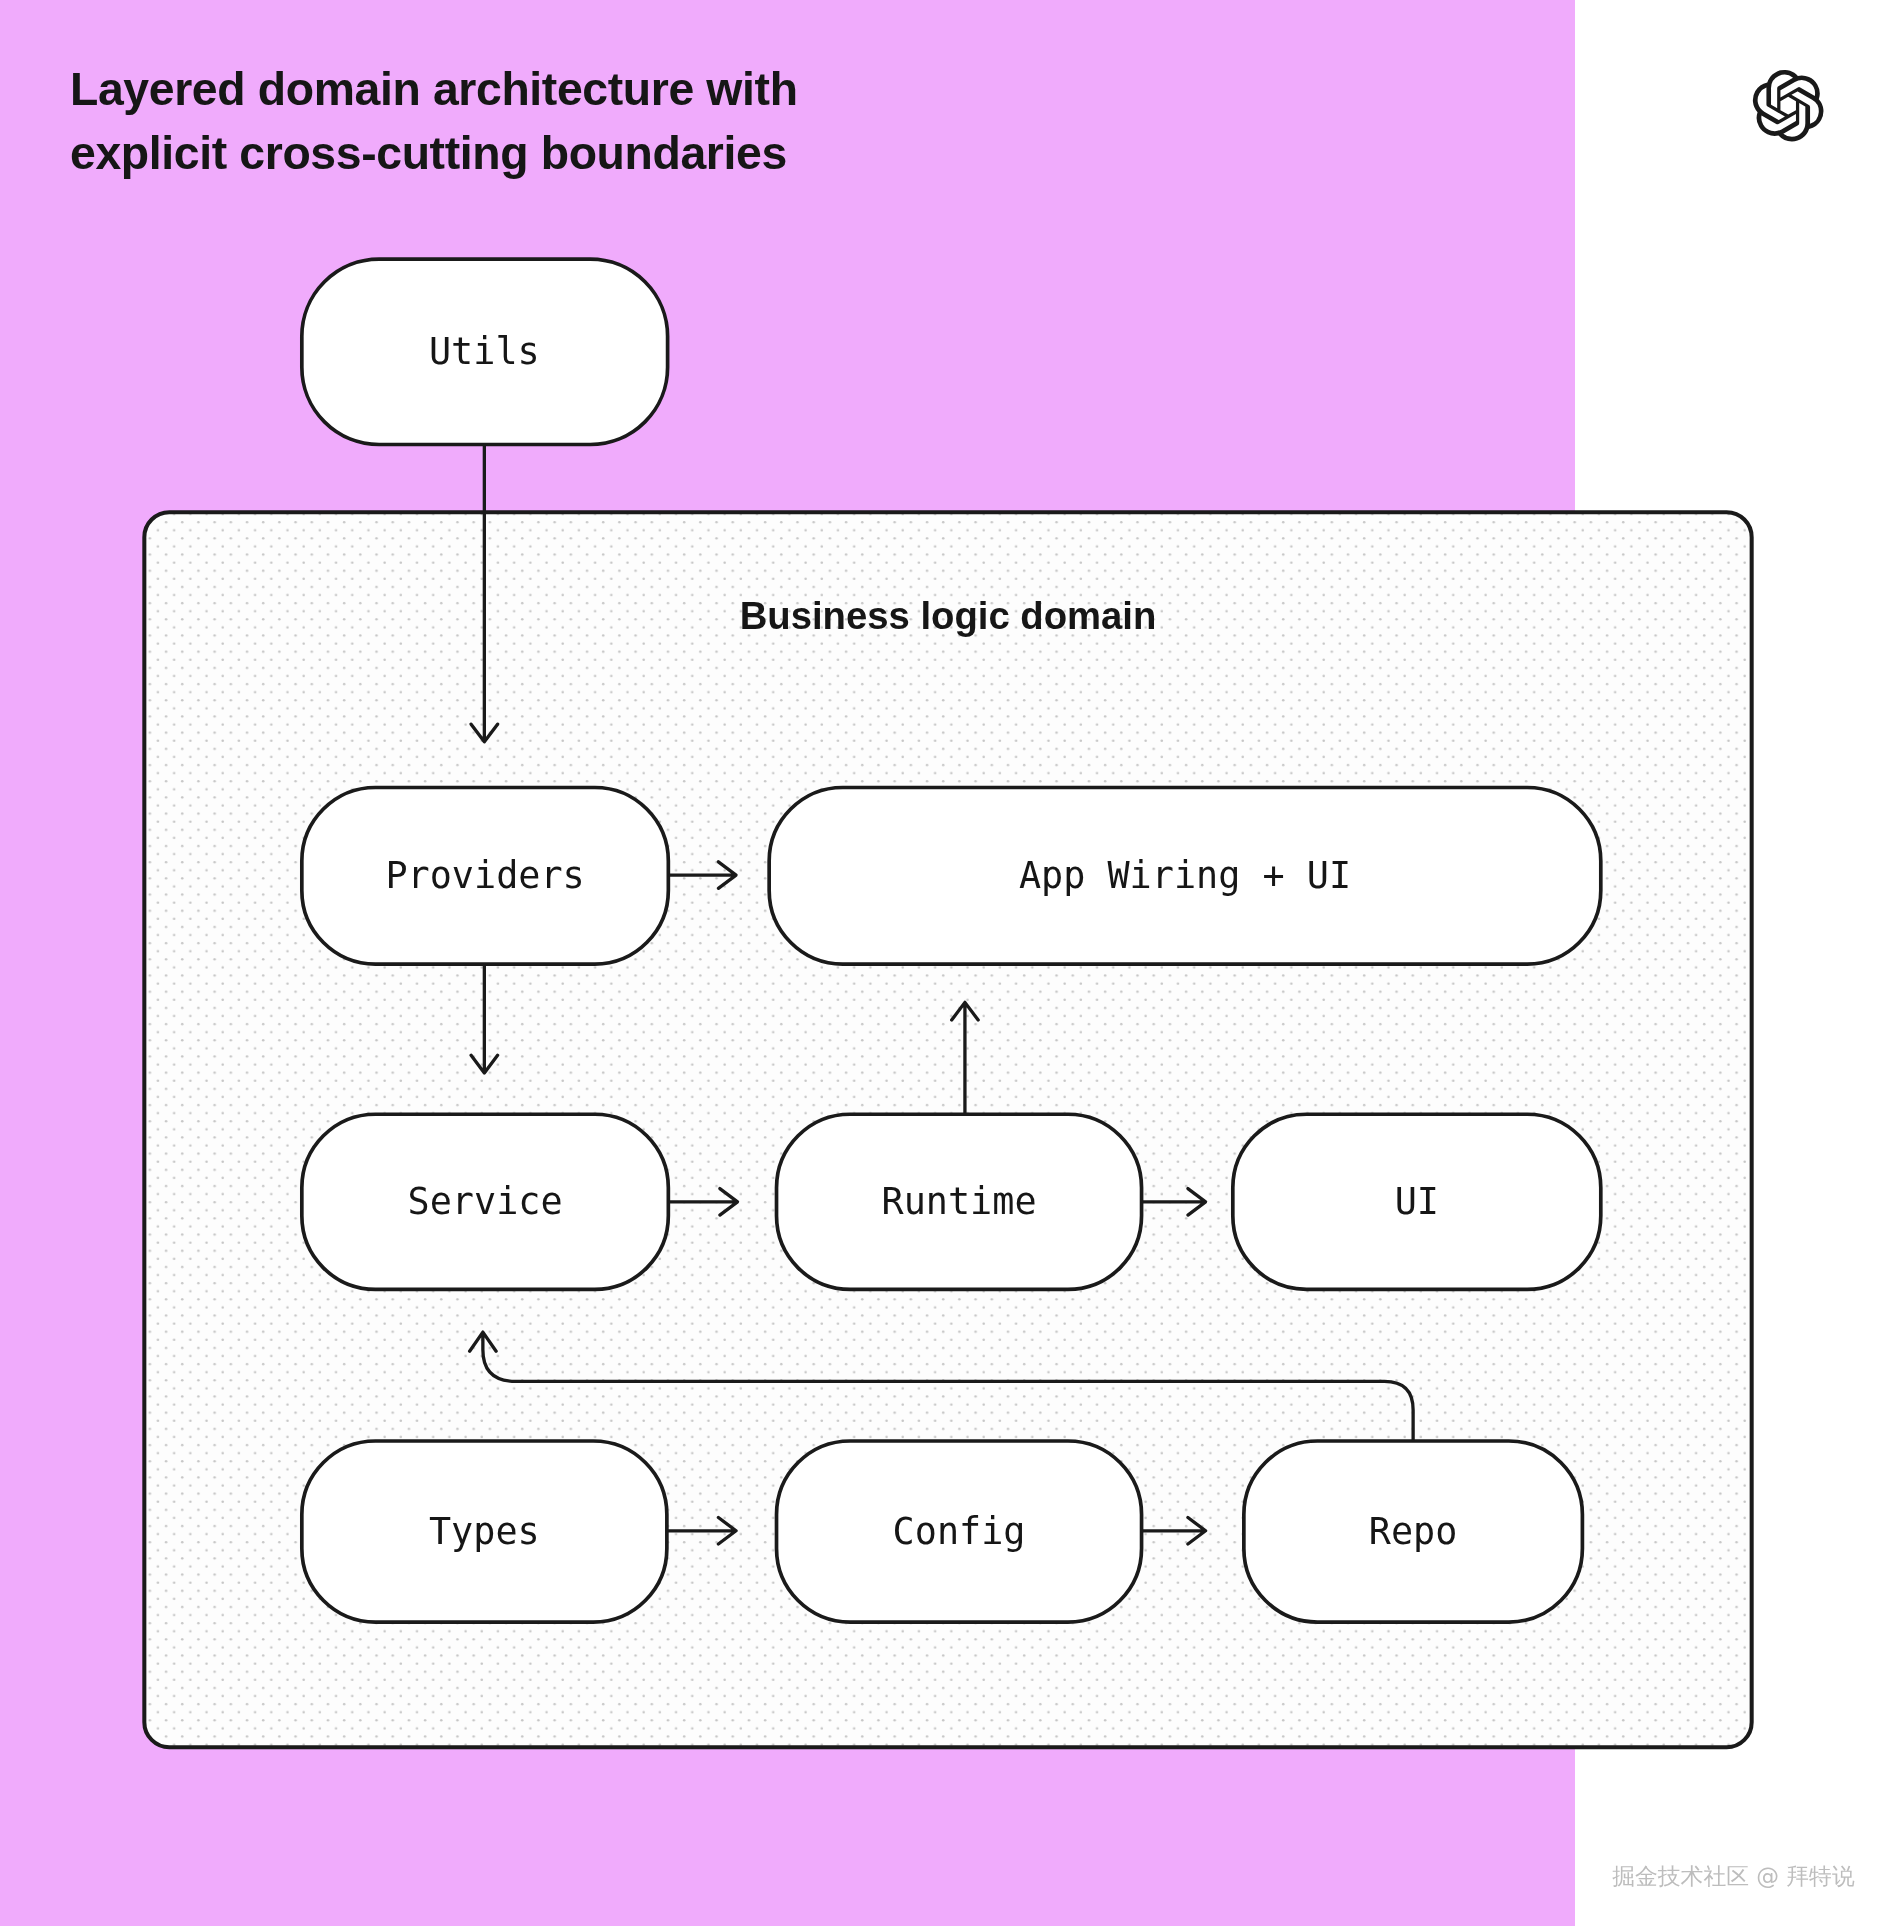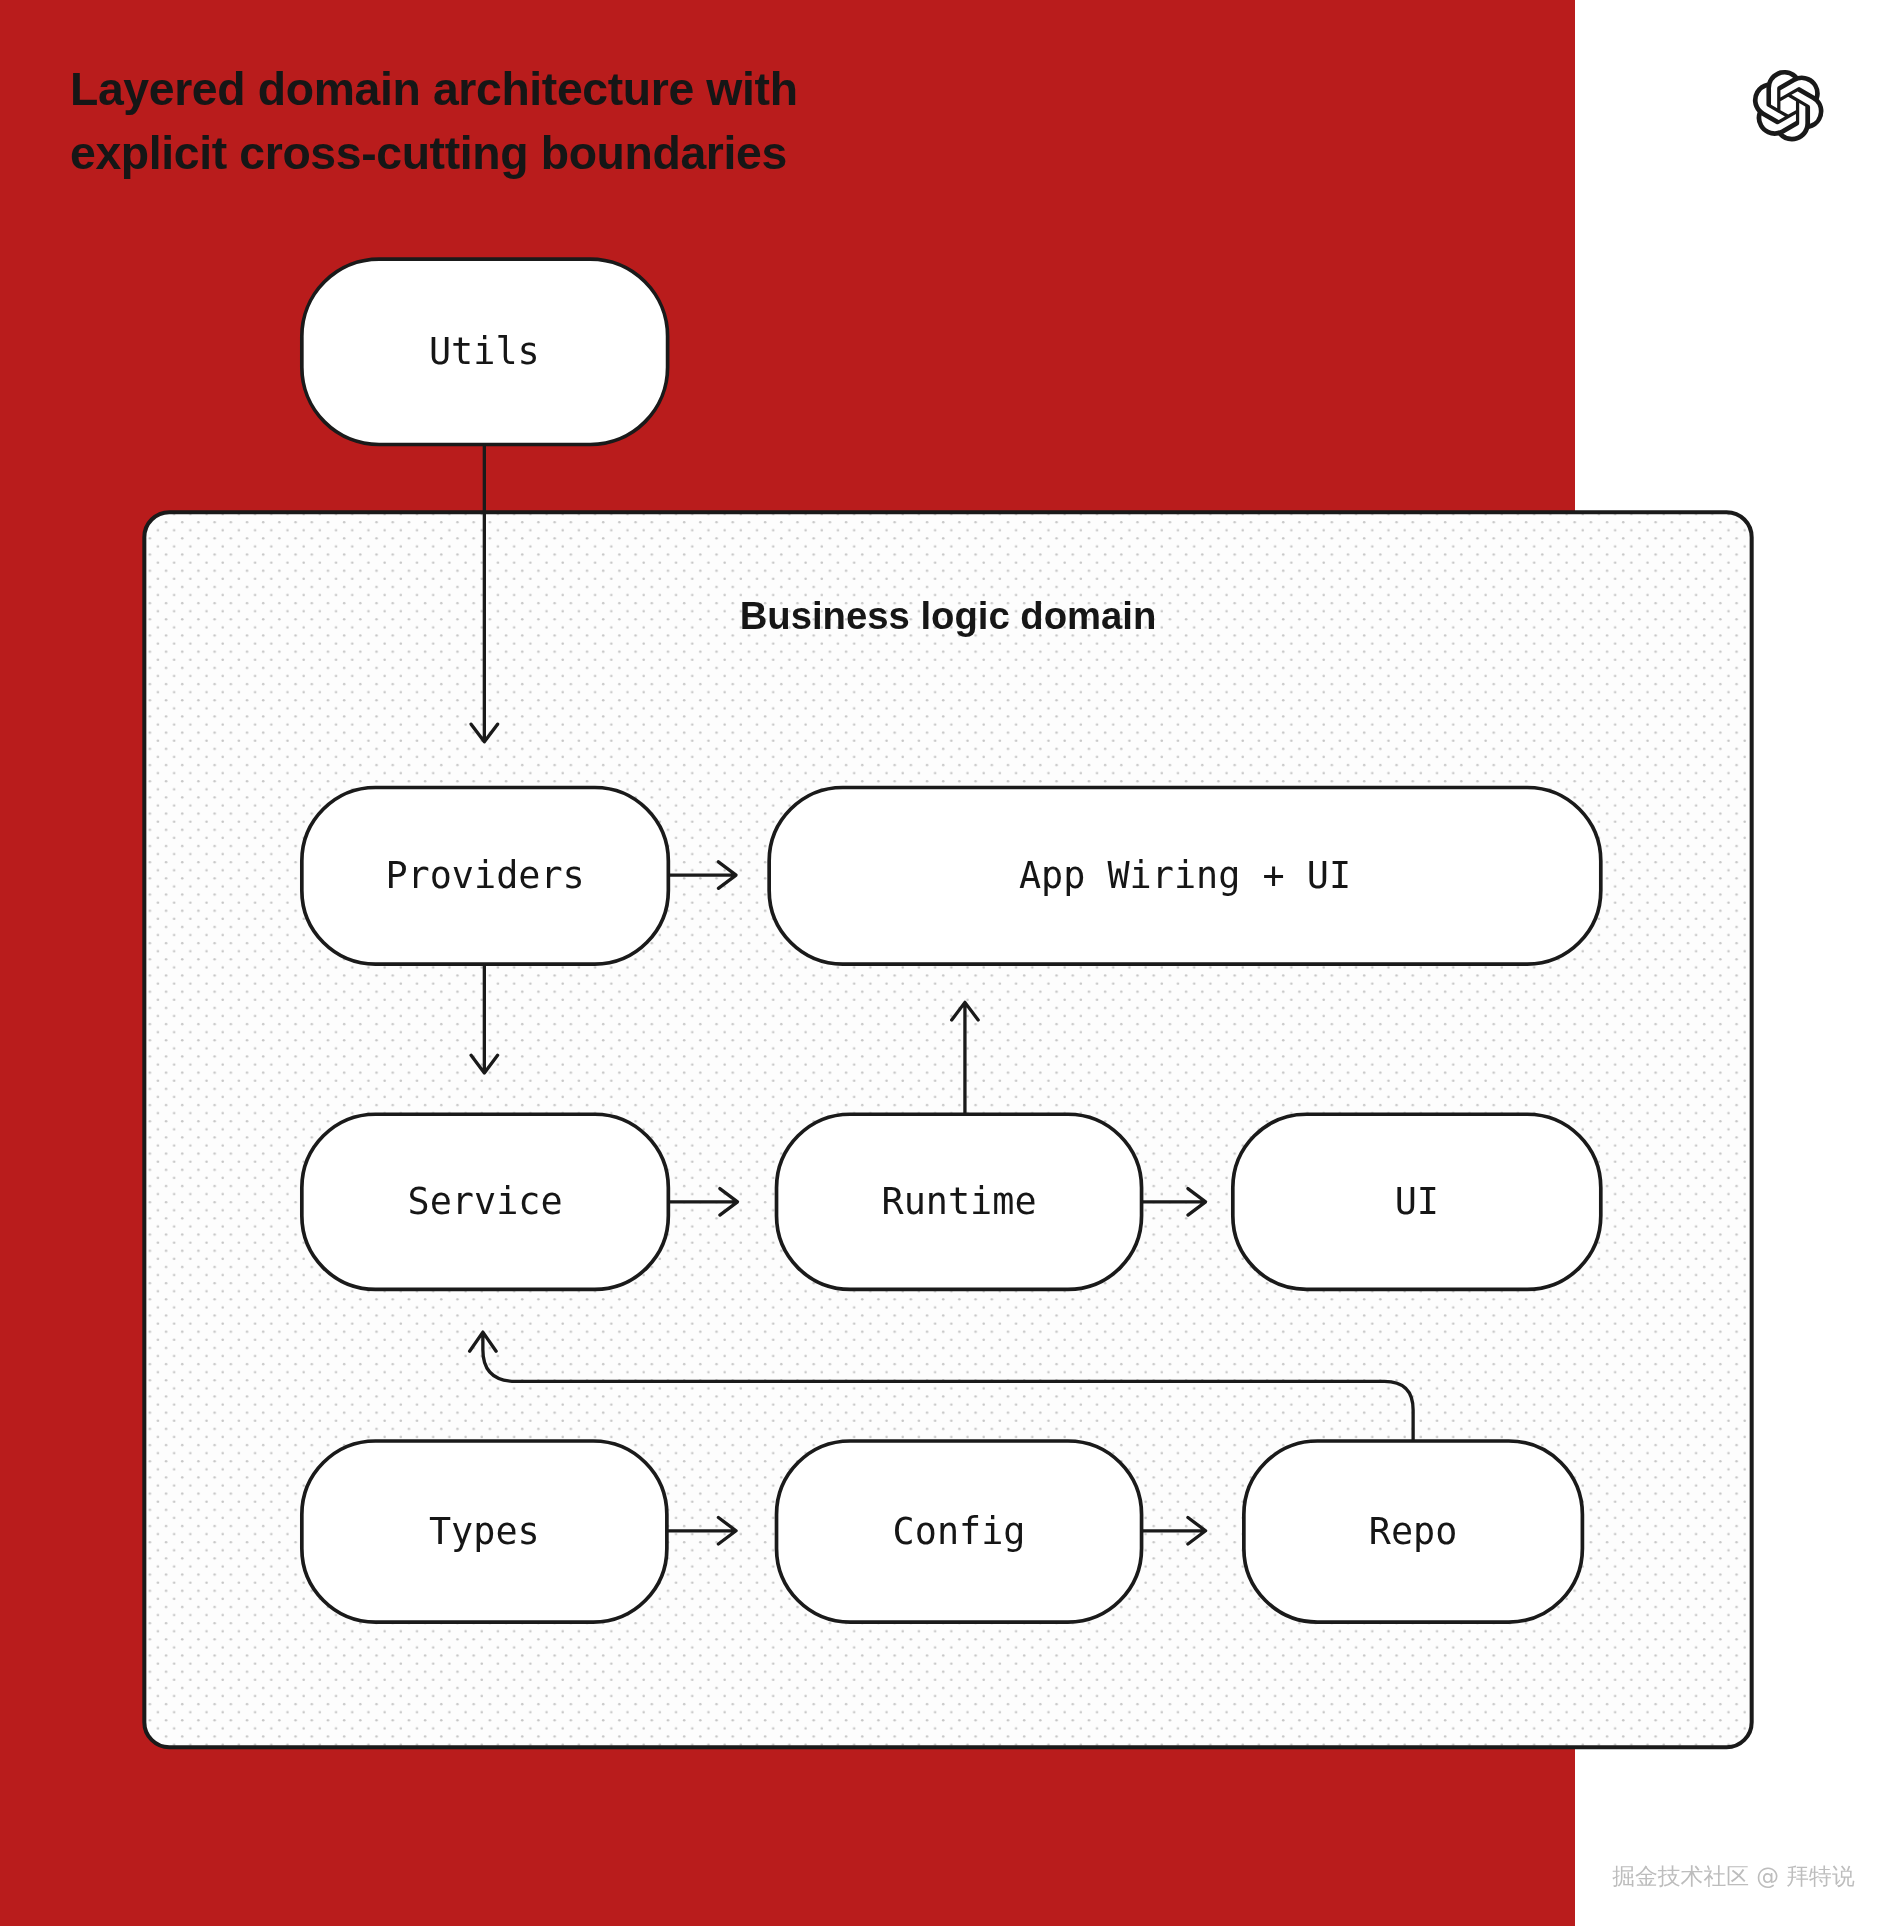--- a/index.html
+++ b/index.html
@@ -1,20 +1,20 @@
 <!DOCTYPE html>
 <html style="font-size:11.8px"><head>
 <meta charset="utf-8">
 <style>
   html, body { margin: 0; padding: 0; background: #ffffff; }
   .stage {
     position: relative;
     width: 1575px;
     height: 1926px;
-    background: #b91c1c;
+    background: #f0abfc;
     font-family: "Liberation Sans", sans-serif;
   }
   svg text { user-select: none; }
   .title-line {
     font-family: "Liberation Sans", sans-serif;
     font-weight: 700;
     font-size: 63px;
     letter-spacing: -0.5px;
     fill: #161616;
   }

